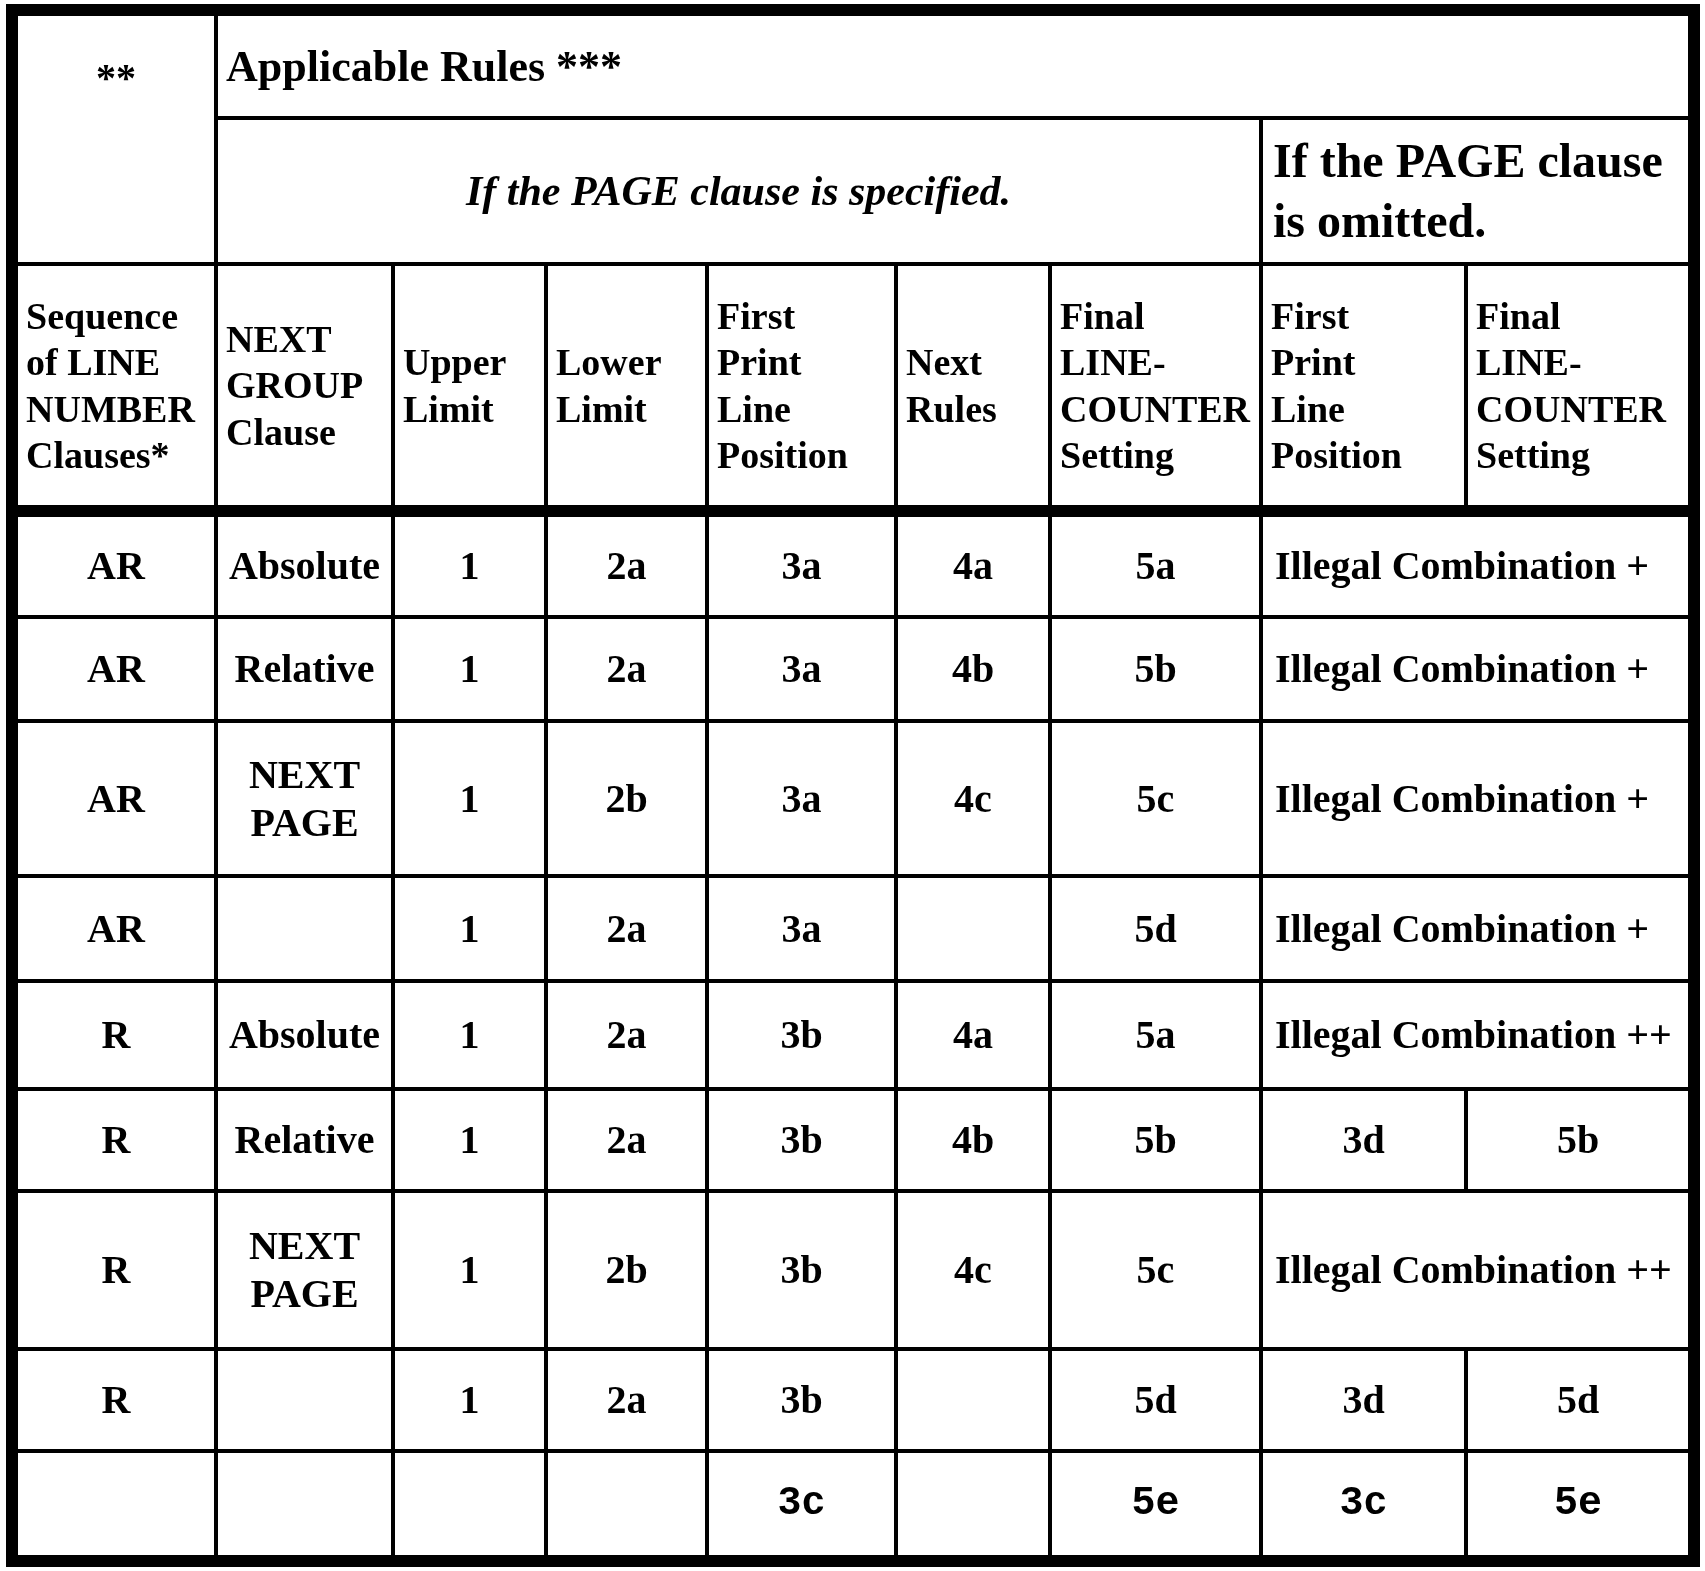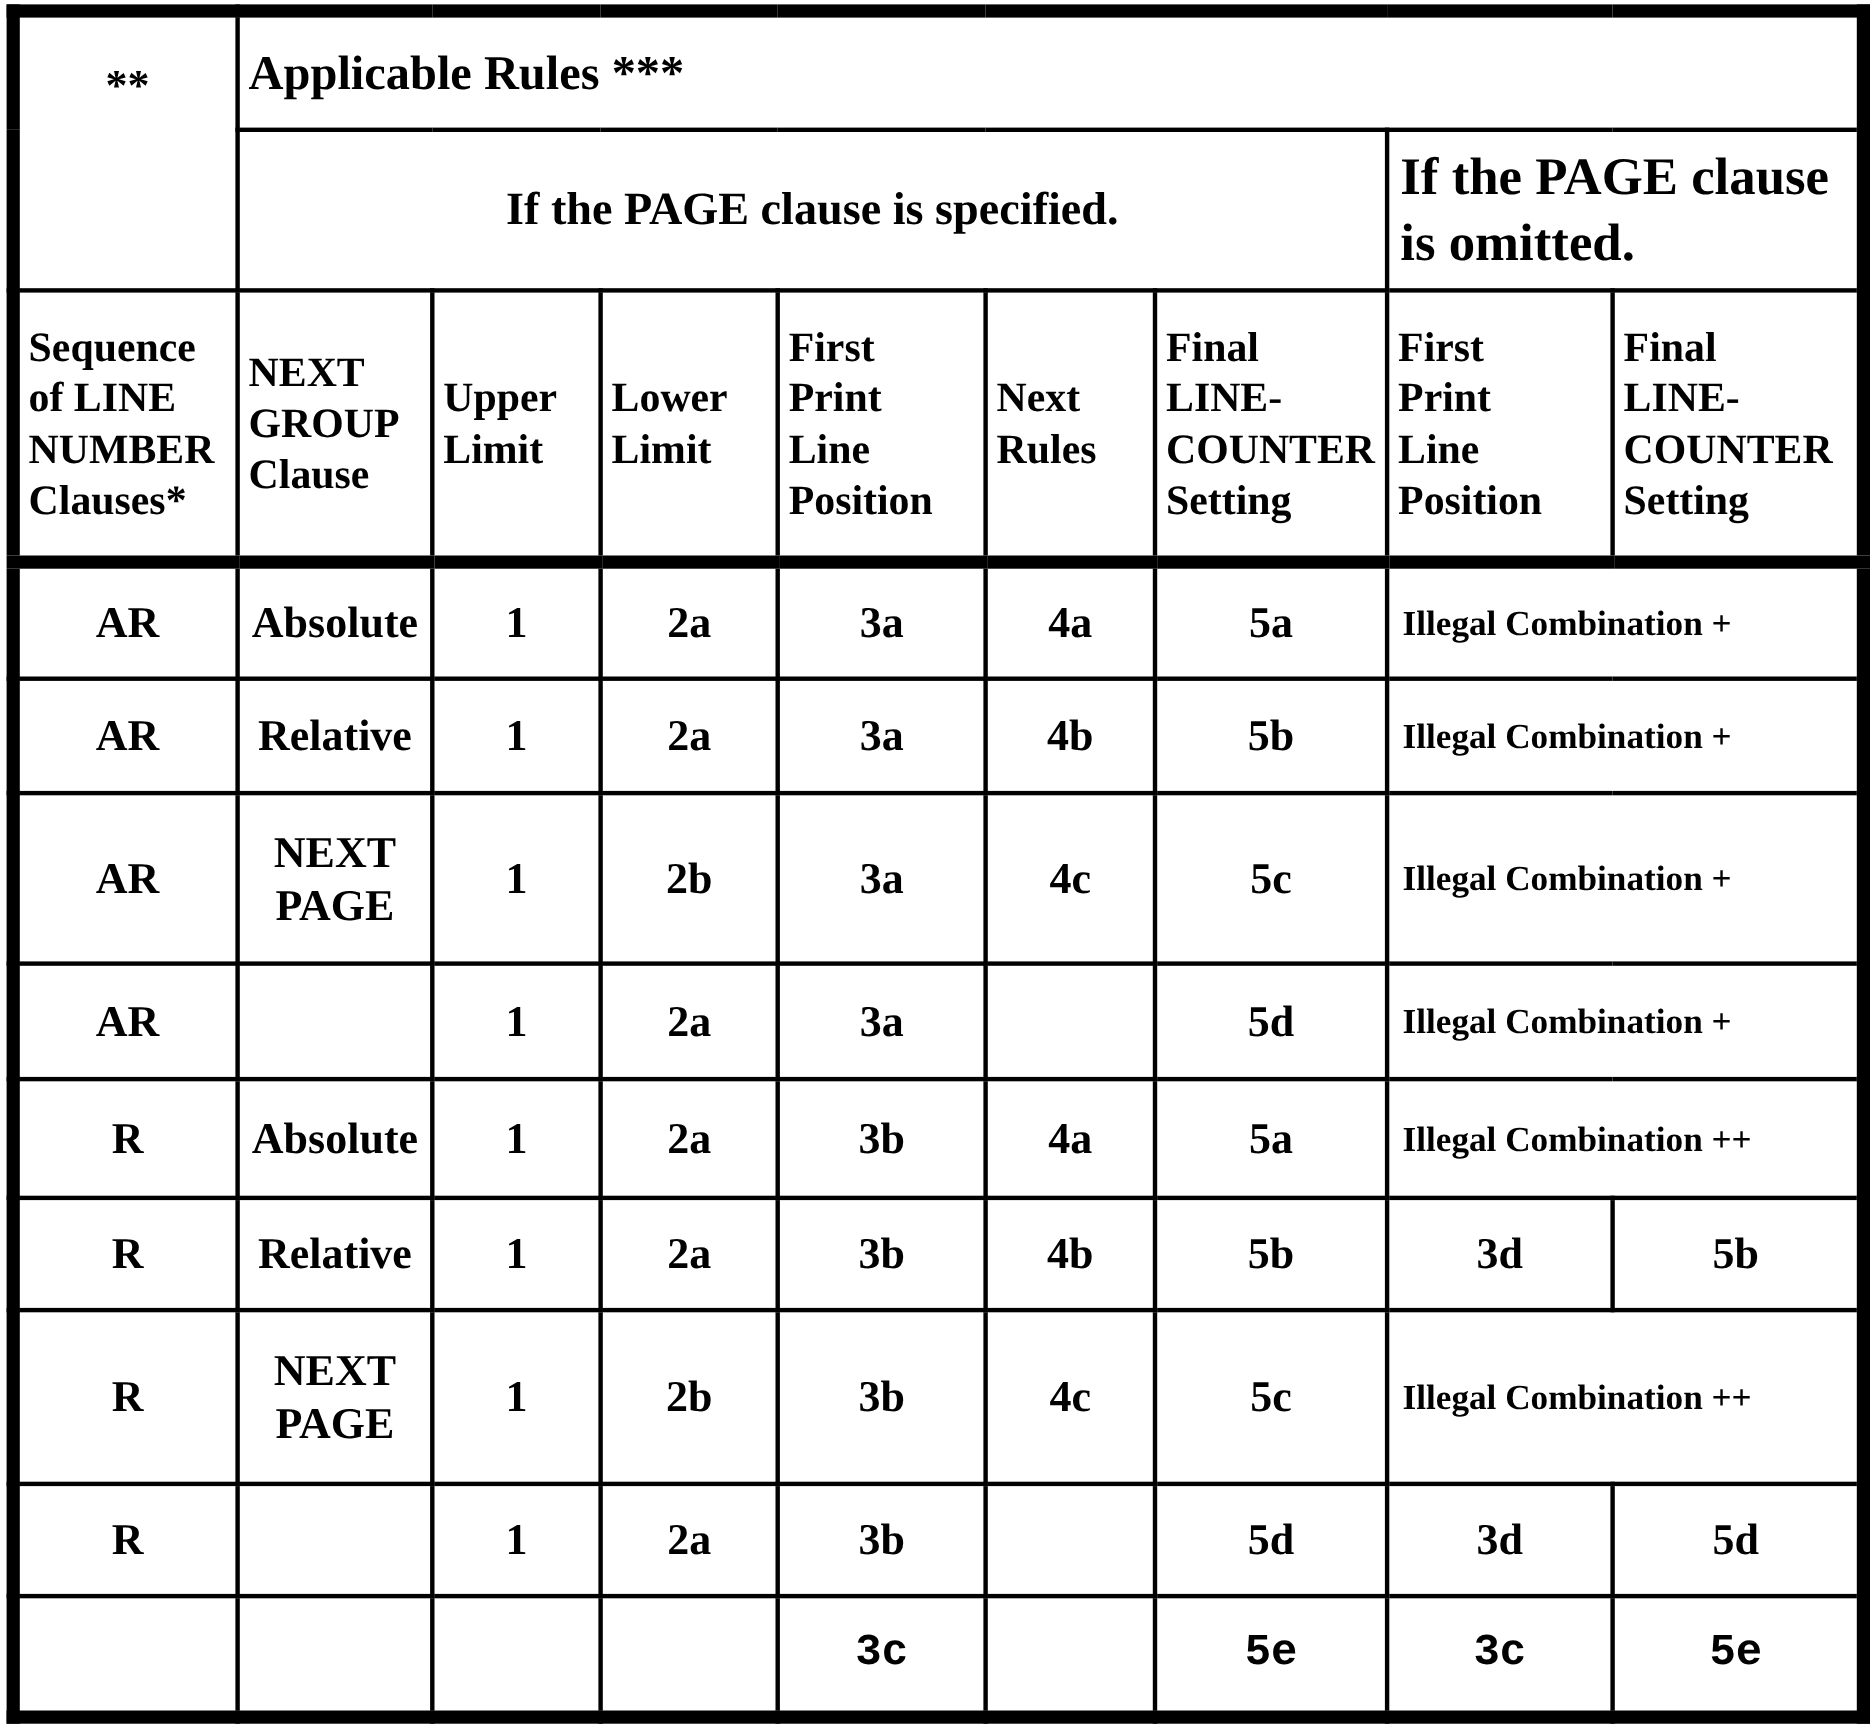--- a/index.html
+++ b/index.html
@@ -39,20 +39,21 @@
   
   td.title-cell {
     text-align: left;
     vertical-align: middle;
     font-size: 44px;
   }
   td.specified-cell {
     text-align: center;
     vertical-align: middle;
     font-size: 42px;
+    font-style: italic;
   }
   td.omitted-cell {
     text-align: left;
     vertical-align: middle;
     font-size: 48px;
     line-height: 1.25;
     padding-left: 10px;
     padding-right: 20px;
   }
   
@@ -70,21 +71,21 @@
   
   td.data {
     text-align: center;
     vertical-align: middle;
     font-size: 40px;
     line-height: 1.2;
   }
   td.illegal {
     text-align: left;
     padding-left: 12px;
-    font-size: 32px;
+    font-size: 40px;
   }
 </style>
 </head>
 <body>
 
 <div class="page">
   <table class="rules">
     <colgroup>
       <col style="width:204px">
       <col style="width:177px">

